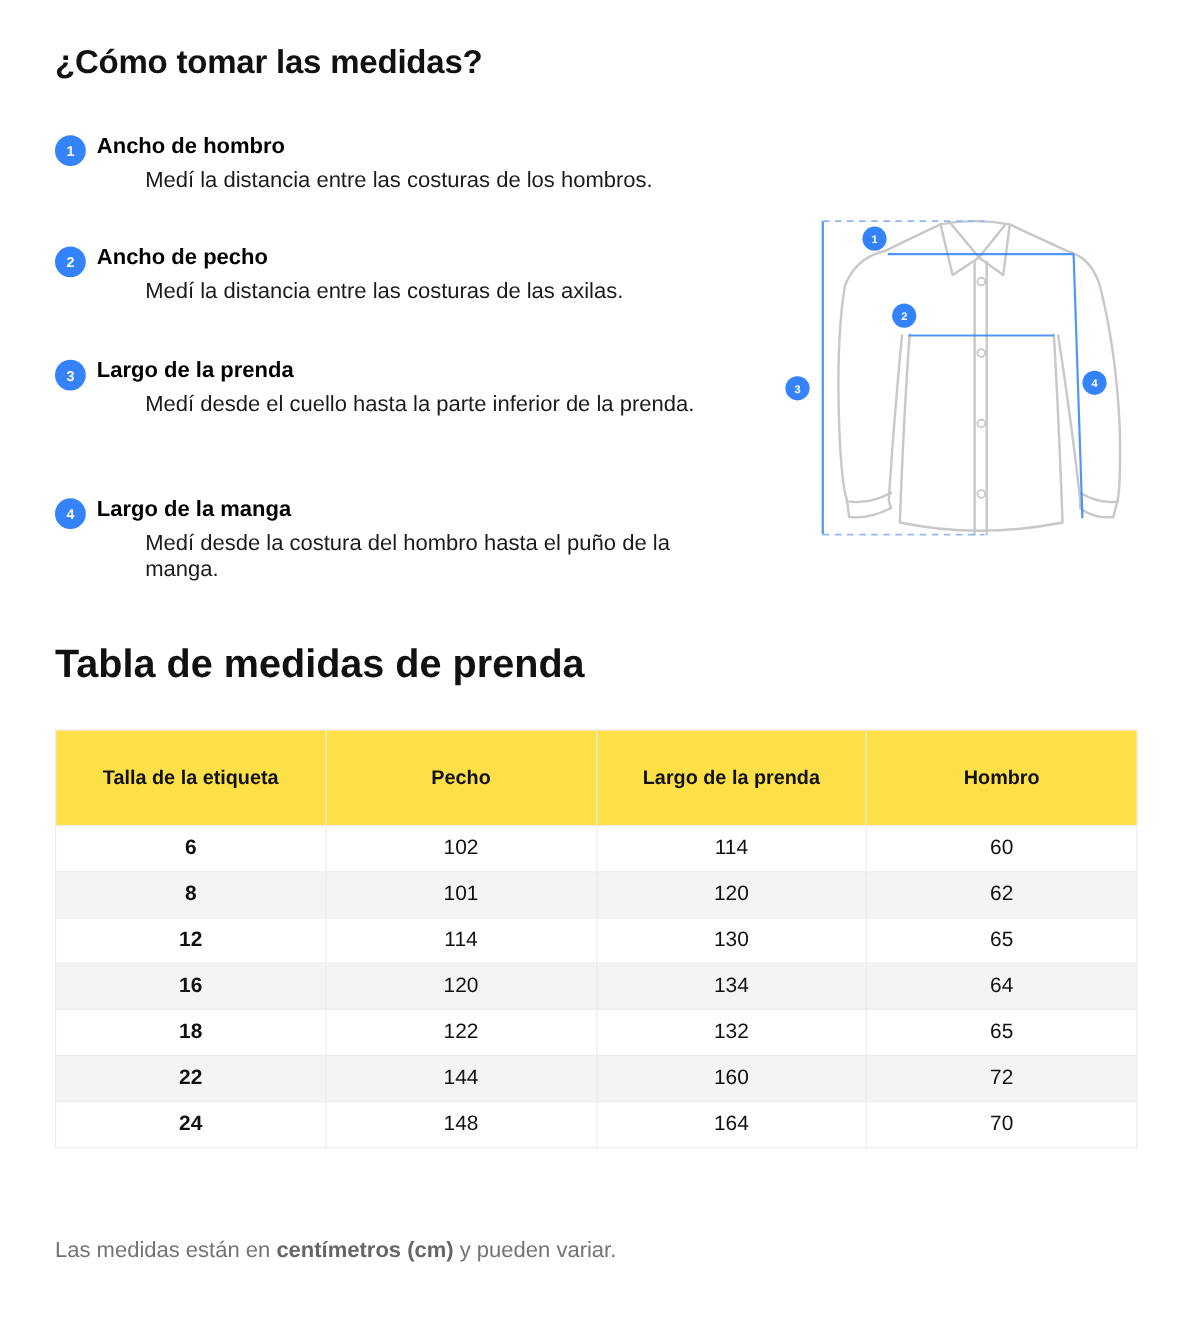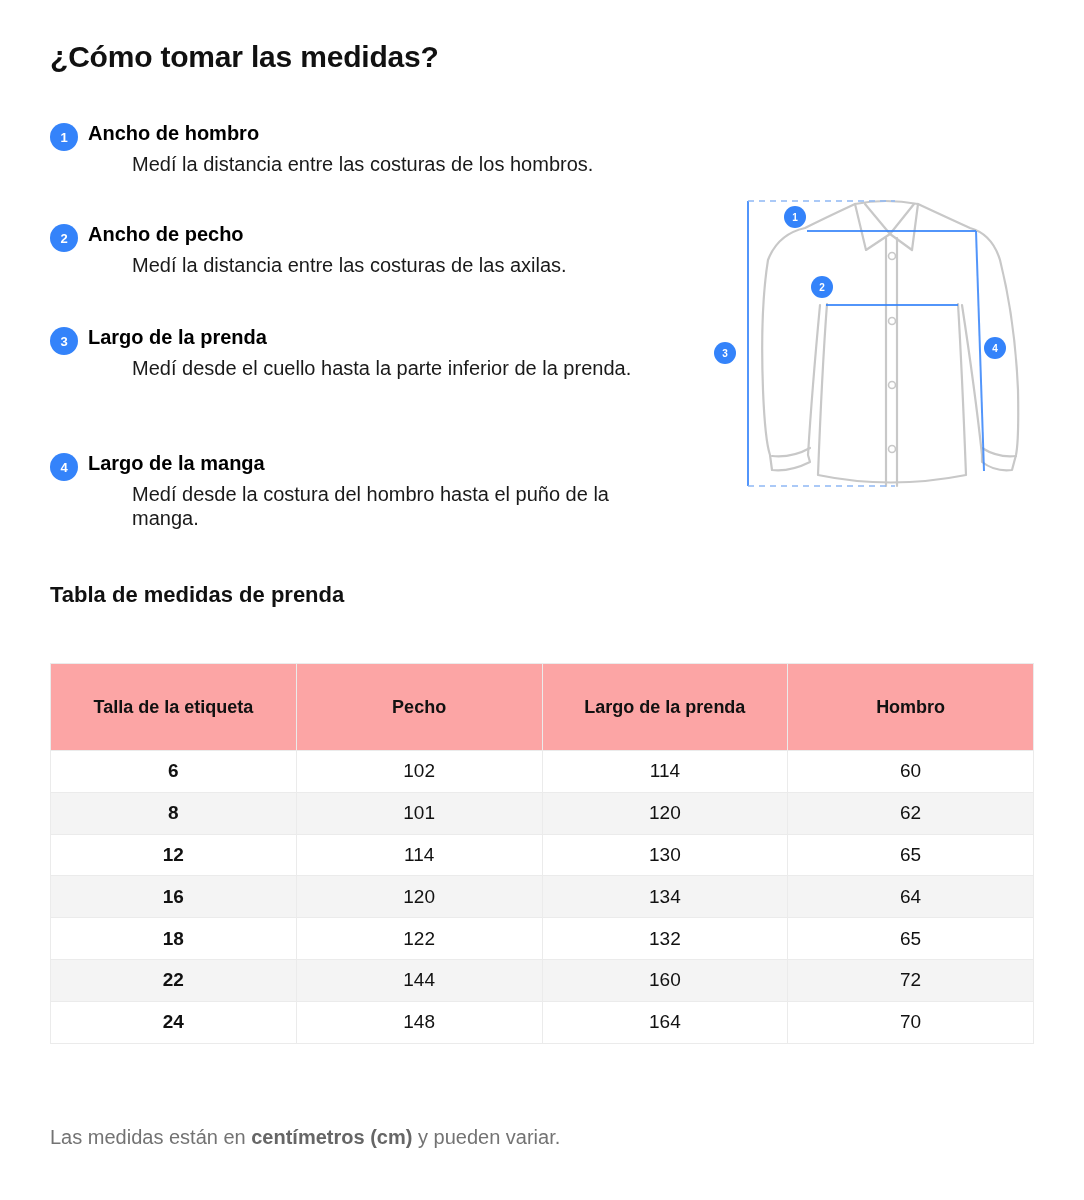--- a/index.html
+++ b/index.html
@@ -25,31 +25,31 @@
   }
   .step .step-desc {
     position: absolute; left: 38px; top: 32px; width: 520px;
     font-size: 20px; line-height: 24px; color: #1a1a1a; margin-left: 44px;
   }
 
   .diagram { position: absolute; left: 700px; top: 190px; width: 340px; height: 310px; }
 
   .table-title {
     position: absolute; left: 50px; top: 582px;
-    font-size: 22px; font-weight: 700; color: #111;
+    font-size: 36px; font-weight: 700; color: #111;
   }
   table.sizes {
     position: absolute; left: 50px; top: 663px; width: 984px;
     border-collapse: collapse; table-layout: fixed;
   }
   table.sizes th, table.sizes td {
     border: 1px solid #ebebeb; text-align: center; color: #111;
   }
   table.sizes th {
-    background: #fca5a5; height: 87px; font-size: 18px; font-weight: 700;
+    background: #fde047; height: 87px; font-size: 18px; font-weight: 700;
   }
   table.sizes td { height: 41.8px; font-size: 19px; }
   table.sizes td.size { font-weight: 700; }
   table.sizes tbody tr:nth-child(even) td { background: #f4f4f4; }
   table.sizes tbody tr:nth-child(odd) td { background: #ffffff; }
 
   .footnote {
     position: absolute; left: 50px; top: 1126px;
     font-size: 20px; color: #737373;
   }

